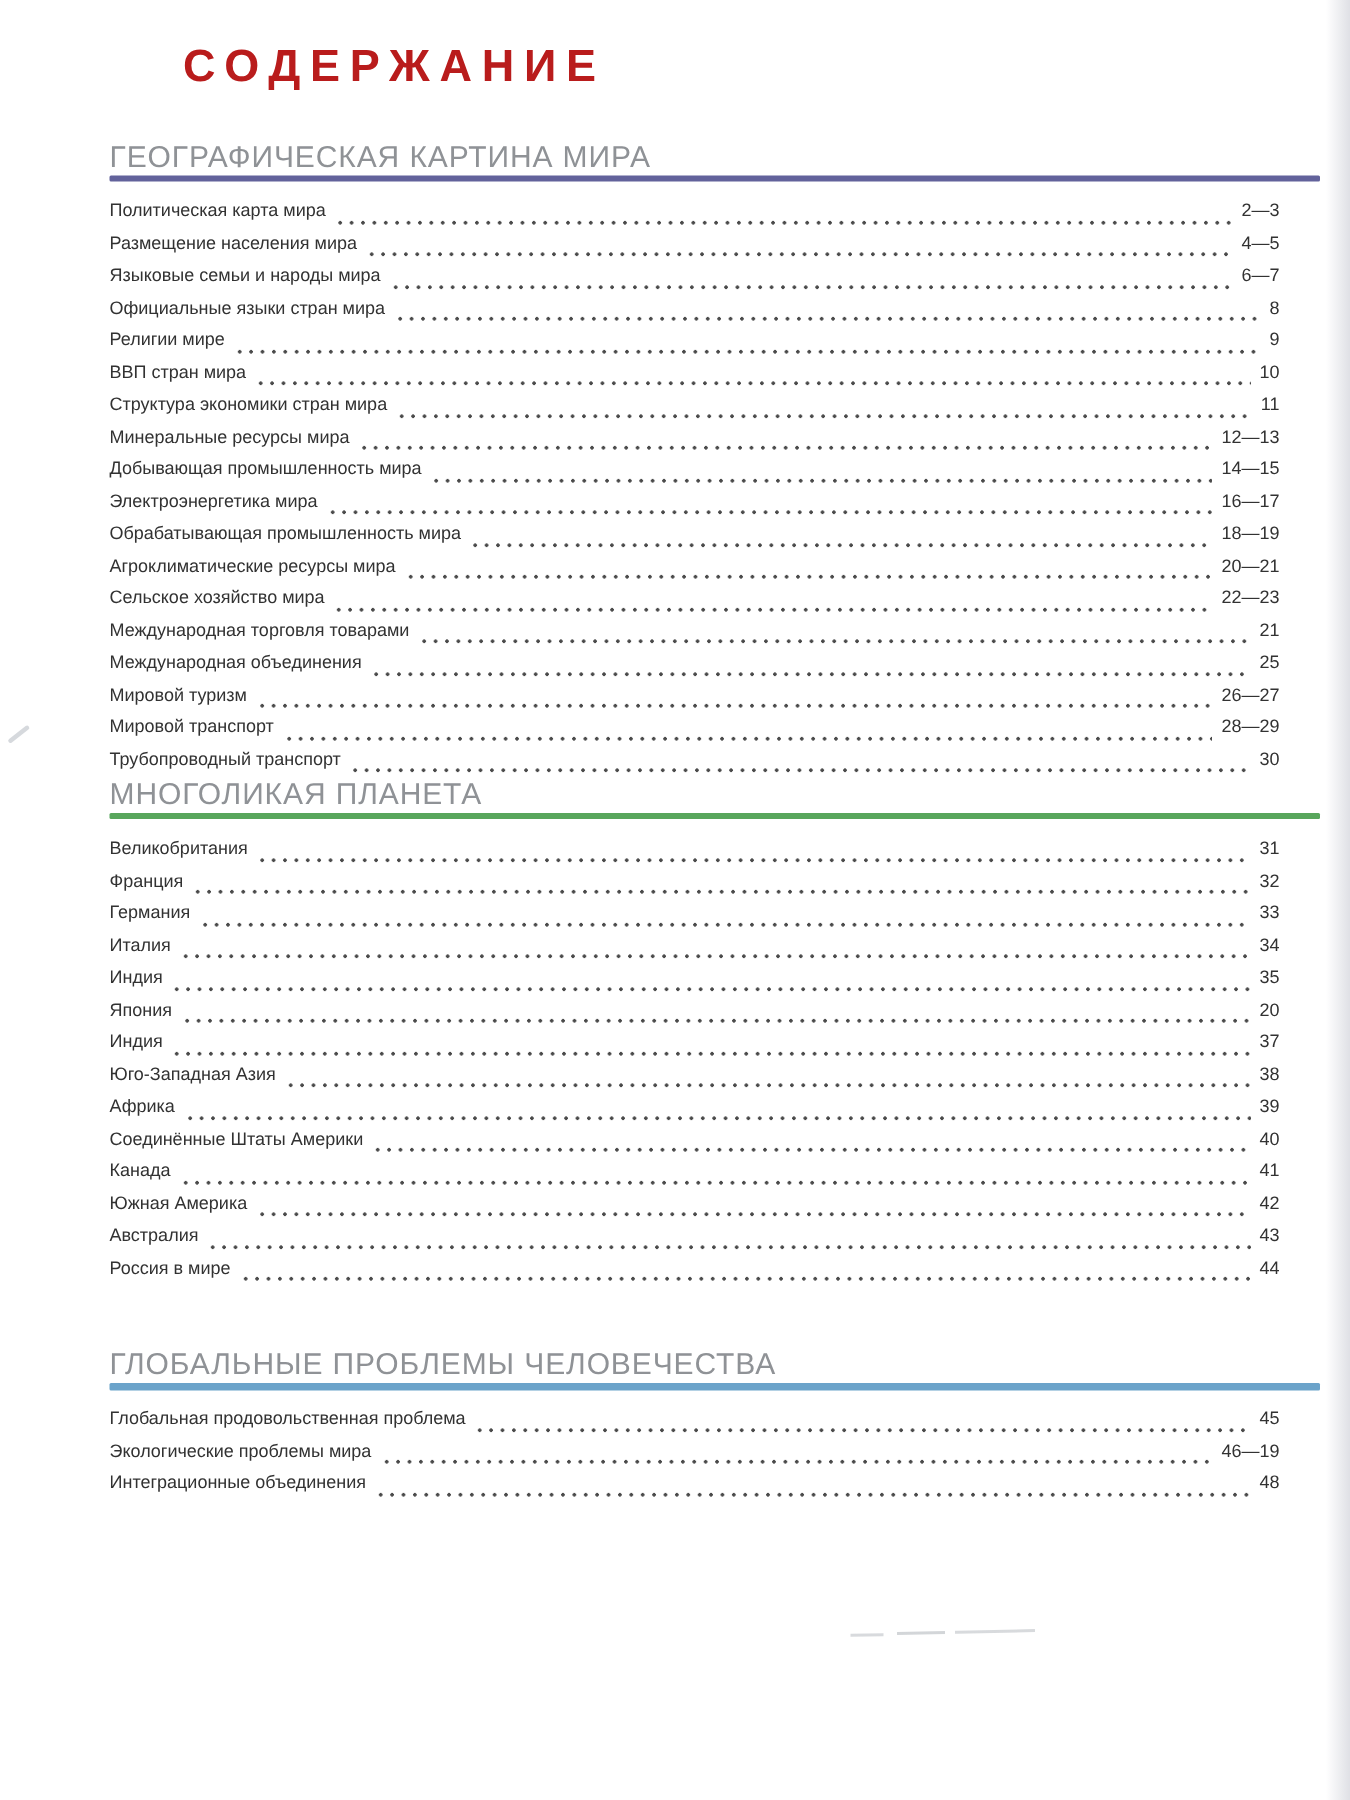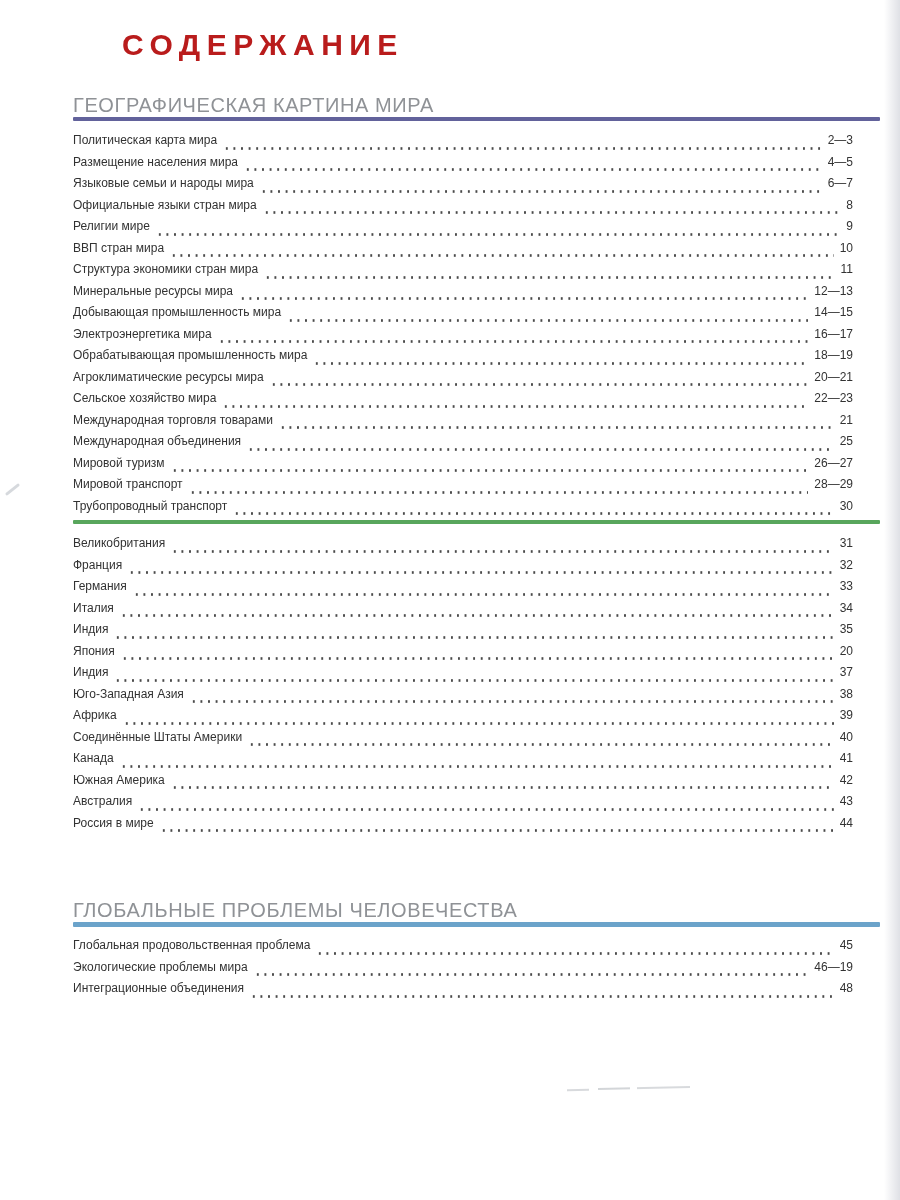--- a/index.html
+++ b/index.html
@@ -211,20 +211,21 @@
 
   <div class="row">
     <span class="lbl">Трубопроводный транспорт</span>
     <span class="leader"></span>
     <span class="num">30</span>
   </div>
 </div>
   </section>
 
   <section class="toc-section">
+    <div class="sec-head">МНОГОЛИКАЯ ПЛАНЕТА</div>
     <div class="sec-rule" style="background: rgb(88, 166, 92);"></div>
     <div class="rows">
   <div class="row">
     <span class="lbl">Великобритания</span>
     <span class="leader"></span>
     <span class="num">31</span>
   </div>
 
   <div class="row">
     <span class="lbl">Франция</span>

